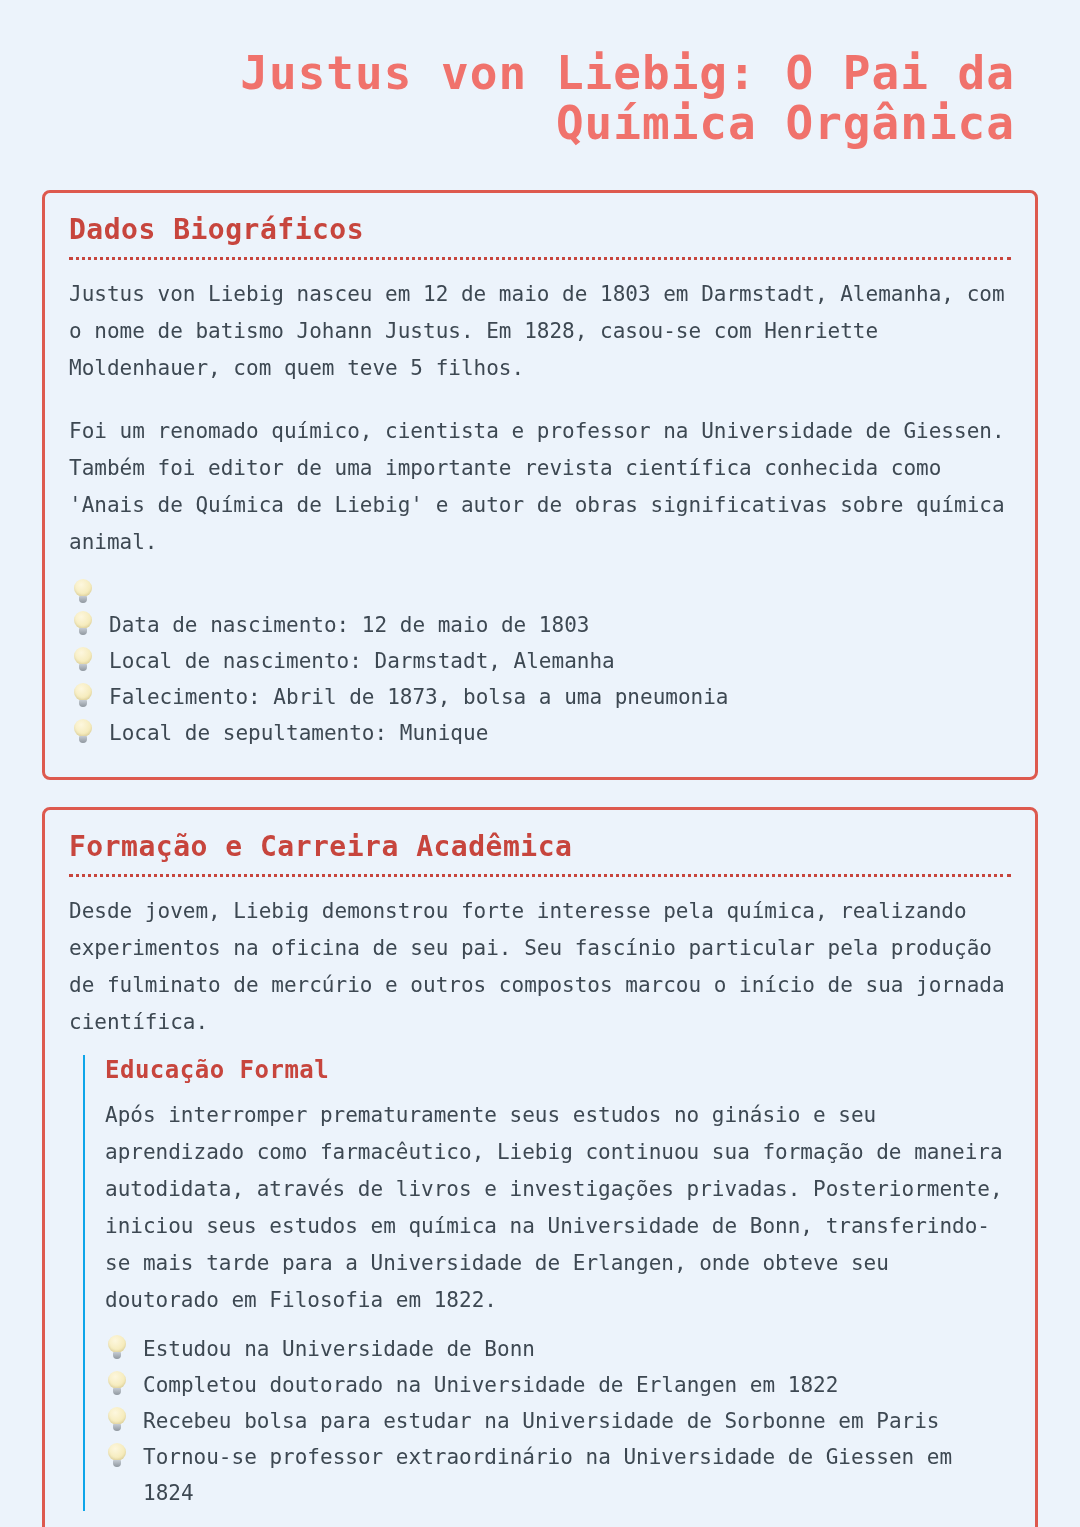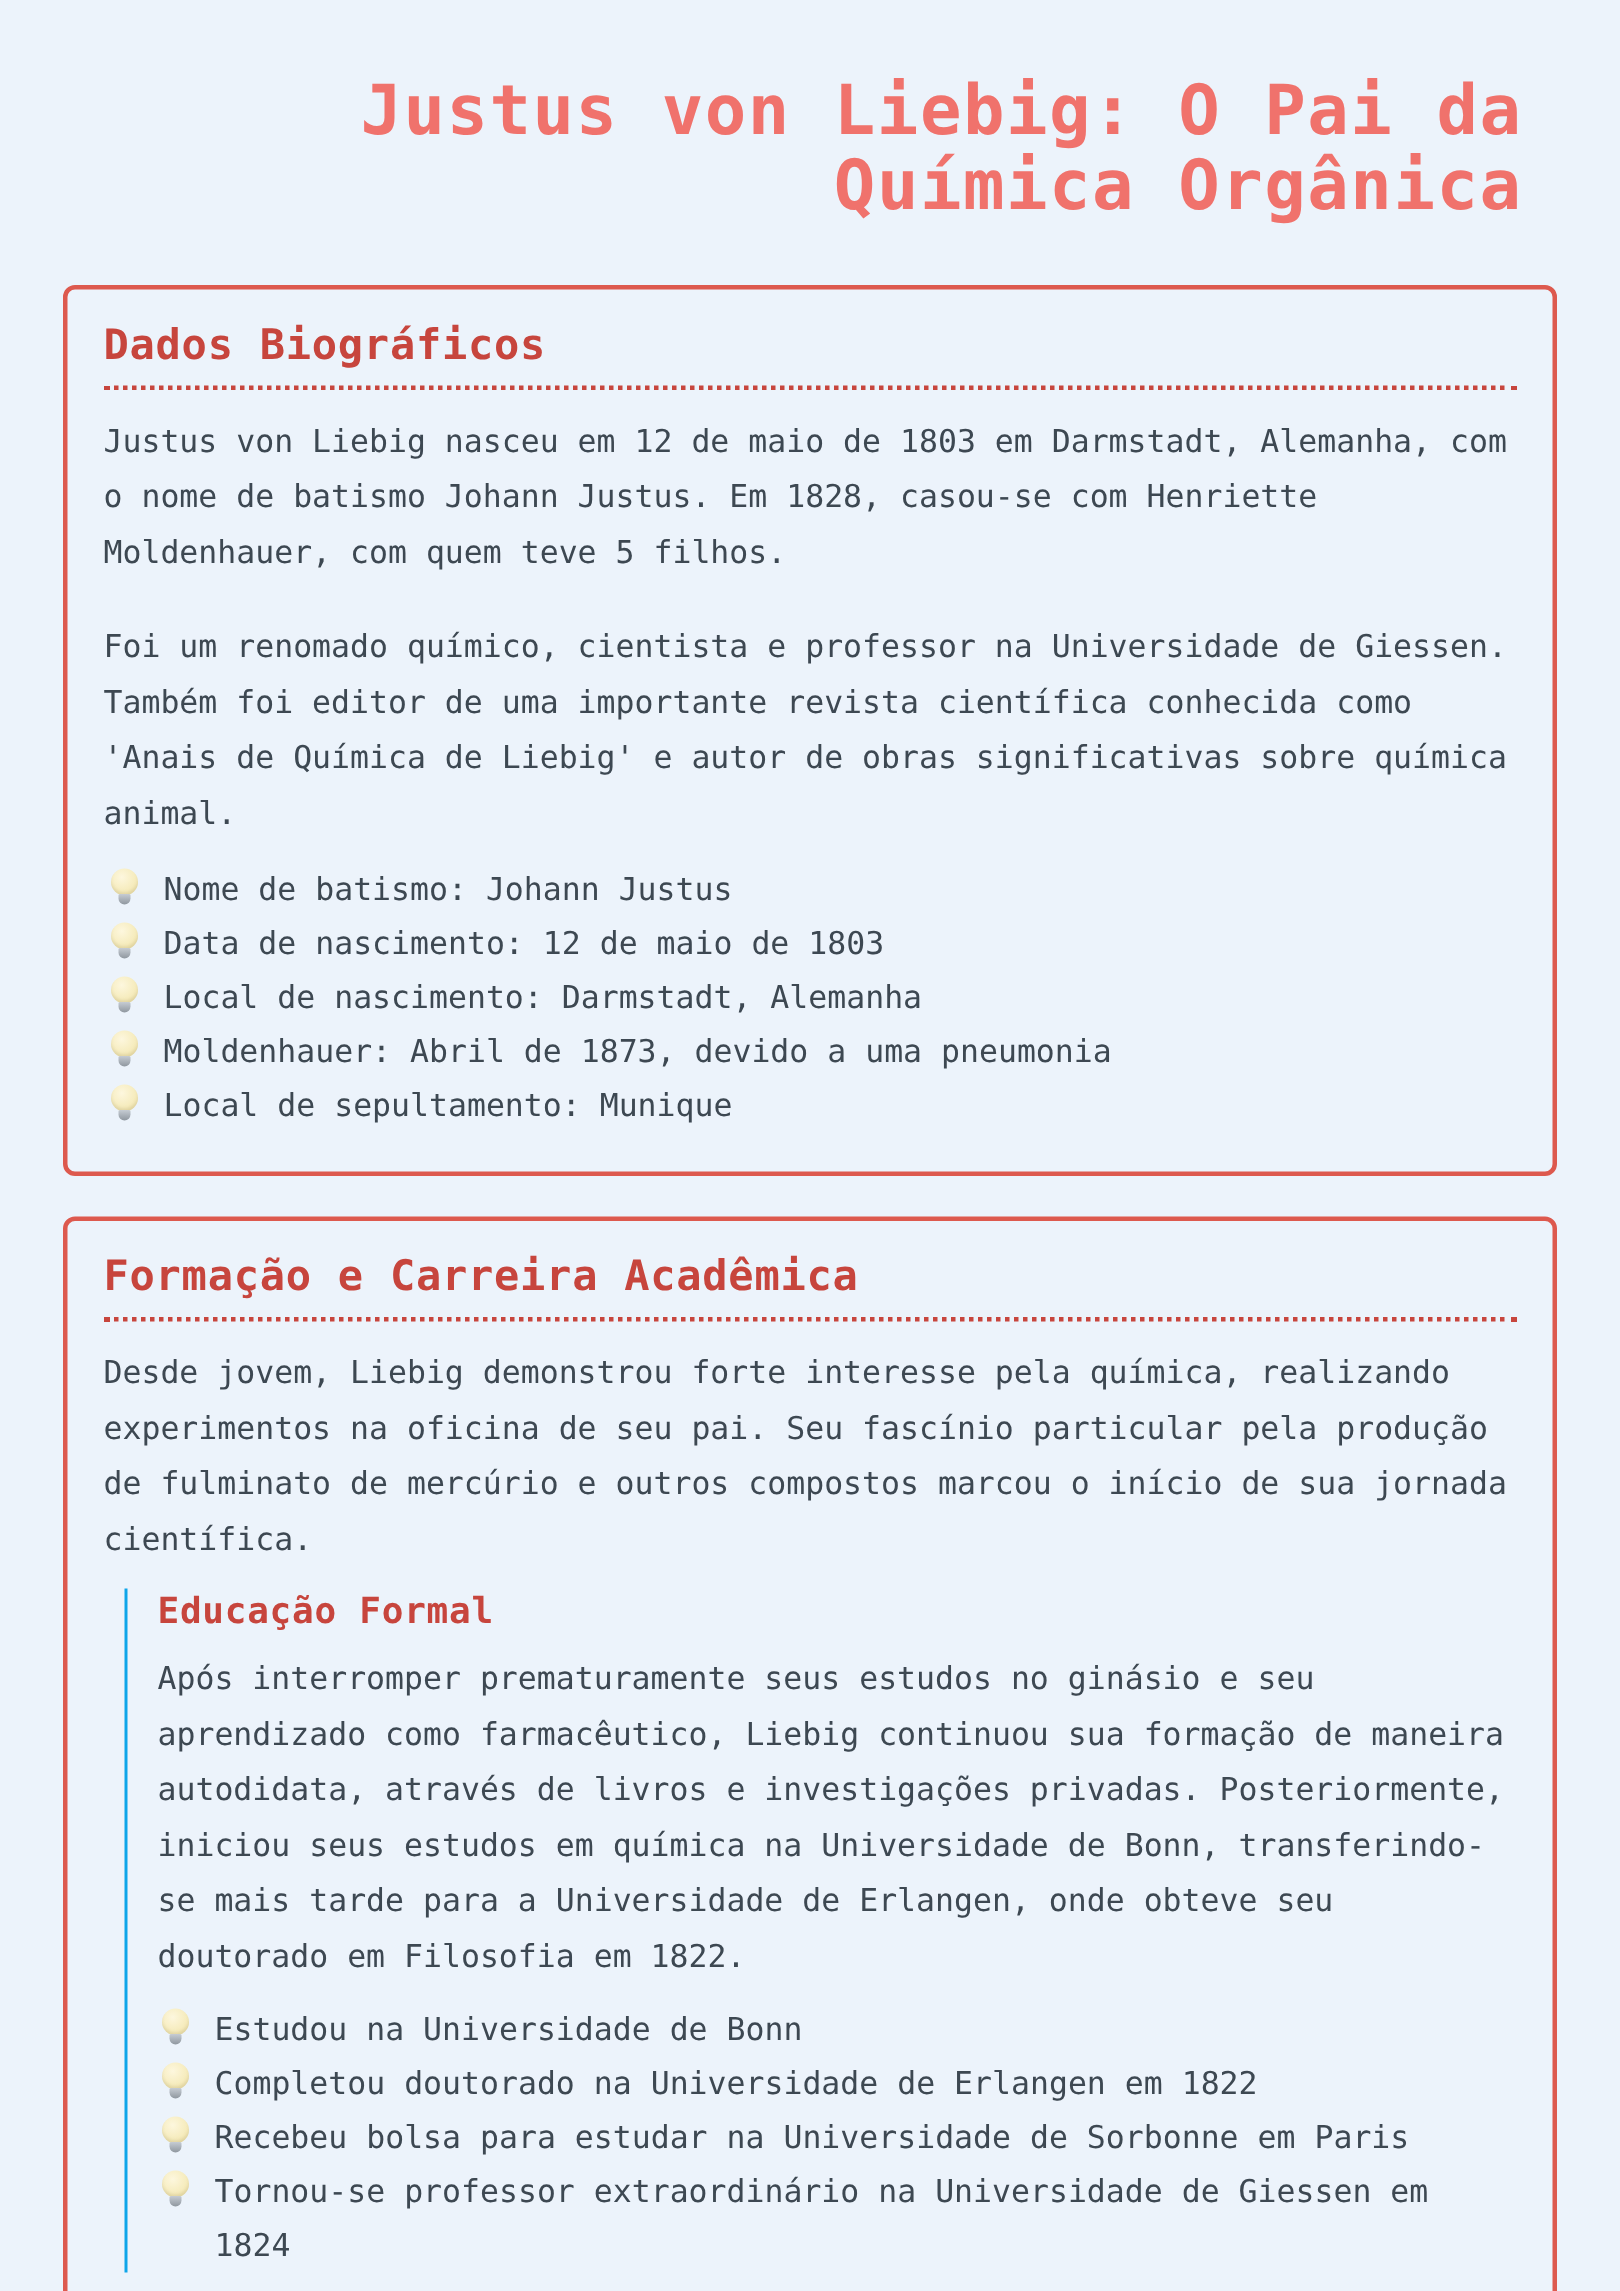--- a/index.html
+++ b/index.html
@@ -106,33 +106,32 @@
 
   <h1 class="page-title">Justus von Liebig: O Pai da Química Orgânica</h1>
 
   <section class="card">
     <h2 class="card-heading">Dados Biográficos</h2>
     <p class="body-text">Justus von Liebig nasceu em 12 de maio de 1803 em Darmstadt, Alemanha, com o nome de batismo Johann Justus. Em 1828, casou-se com Henriette Moldenhauer, com quem teve 5 filhos.</p>
     <p class="body-text">Foi um renomado químico, cientista e professor na Universidade de Giessen. Também foi editor de uma importante revista científica conhecida como 'Anais de Química de Liebig' e autor de obras significativas sobre química animal.</p>
     <ul class="fact-list">
       <li>
         <span class="bulb"></span>
-        <span>Nome de batismo: Johann Justus</span>
       </li>
       <li>
         <span class="bulb"></span>
         <span>Data de nascimento: 12 de maio de 1803</span>
       </li>
       <li>
         <span class="bulb"></span>
         <span>Local de nascimento: Darmstadt, Alemanha</span>
       </li>
       <li>
         <span class="bulb"></span>
-        <span>Moldenhauer: Abril de 1873, devido a uma pneumonia</span>
+        <span>Falecimento: Abril de 1873, bolsa a uma pneumonia</span>
       </li>
       <li>
         <span class="bulb"></span>
         <span>Local de sepultamento: Munique</span>
       </li>
     </ul>
   </section>
 
   <section class="card">
     <h2 class="card-heading">Formação e Carreira Acadêmica</h2>

